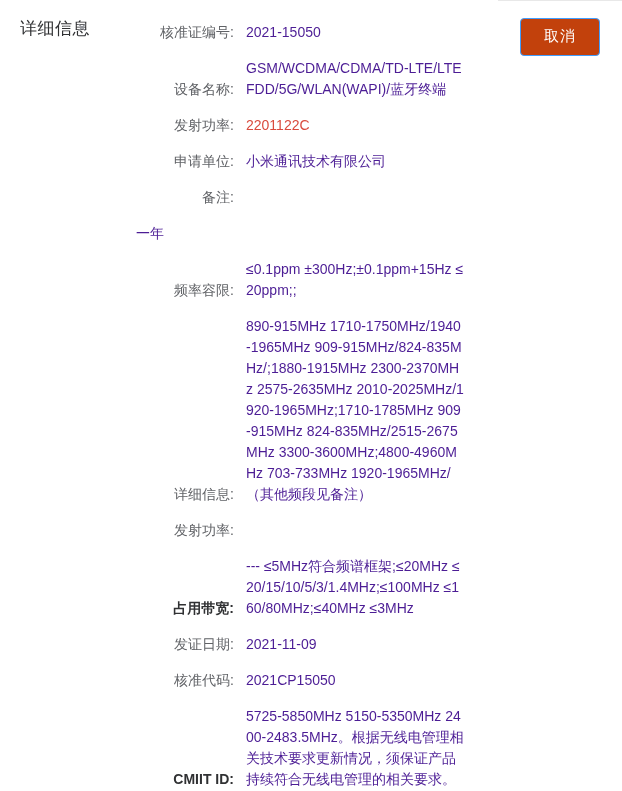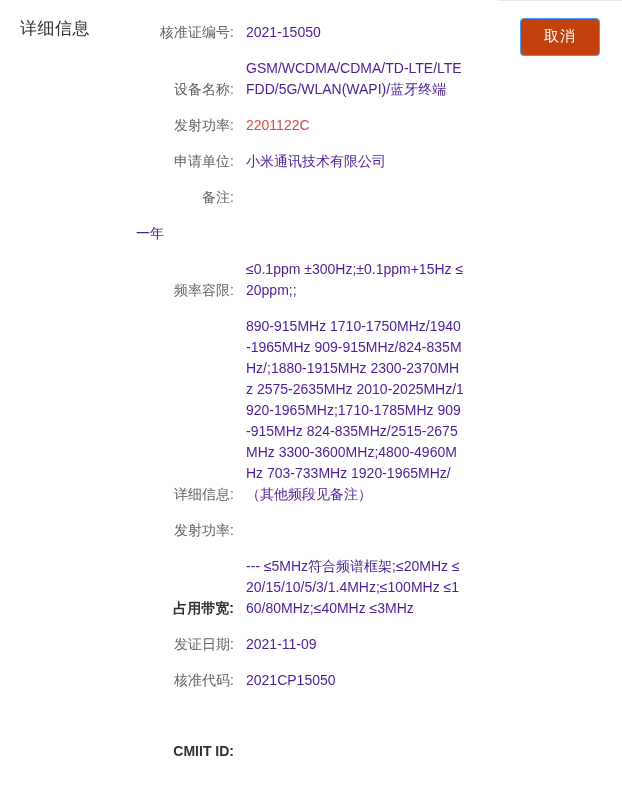--- a/index.html
+++ b/index.html
@@ -76,21 +76,20 @@
     text-align: right;
     padding-right: 12px;
     box-sizing: border-box;
     font-size: 14px;
     color: #606266;
     line-height: 21px;
   }
   .form-label.bold {
     font-weight: bold;
     color: #303133;
-    margin-top: 35px;
   }
   .form-value {
     flex: 1 1 auto;
     font-size: 14px;
     color: #4c1d95;
     line-height: 21px;
     word-break: break-all;
     padding-right: 8px;
   }
   .form-value.highlight {
@@ -179,20 +178,21 @@
         <div class="form-row">
           <div class="form-label">发证日期:</div>
           <div class="form-value">2021-11-09</div>
         </div>
         <div class="form-row">
           <div class="form-label">核准代码:</div>
           <div class="form-value">2021CP15050</div>
         </div>
         <div class="form-row">
           <div class="form-label bold">CMIIT ID:</div>
+          <div class="form-value">5725-5850MHz 5150-5350MHz 2400-2483.5MHz。根据无线电管理相关技术要求更新情况，须保证产品持续符合无线电管理的相关要求。</div>
         </div>
       </div>
   </div>
 
   <div class="dialog-footer">
     <button class="btn-cancel">取消</button>
   </div>
 
 </div>
 

